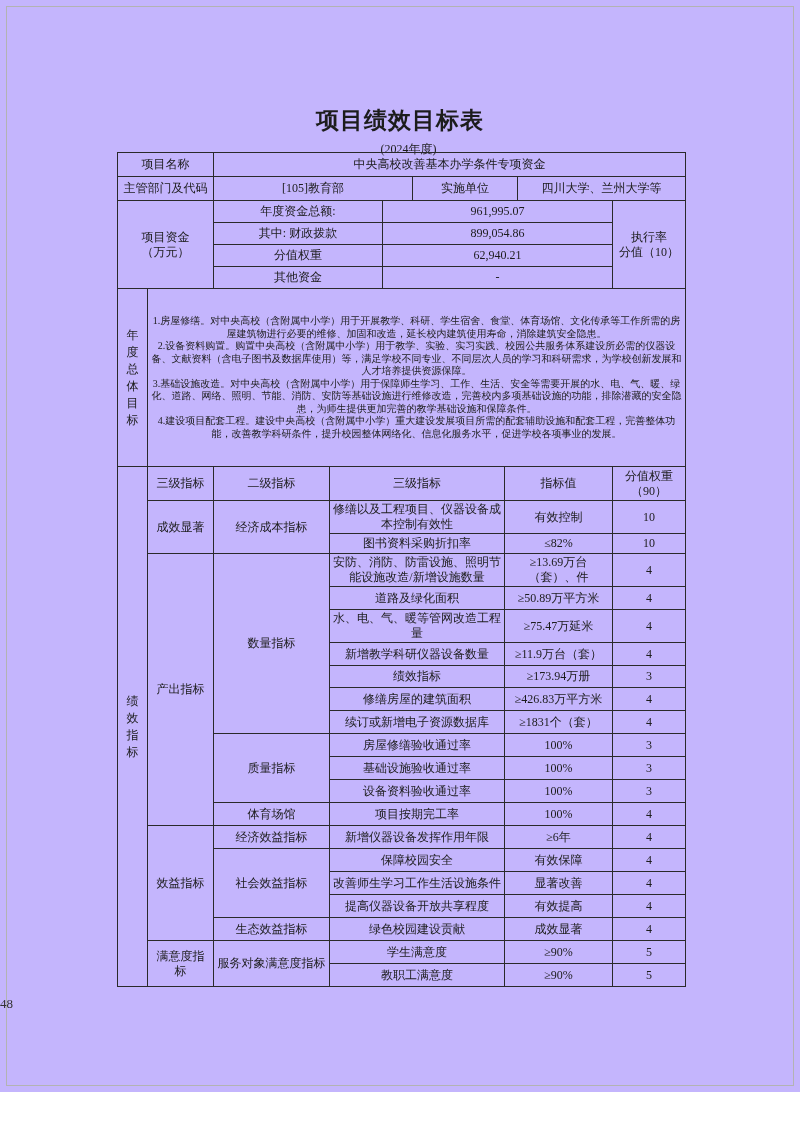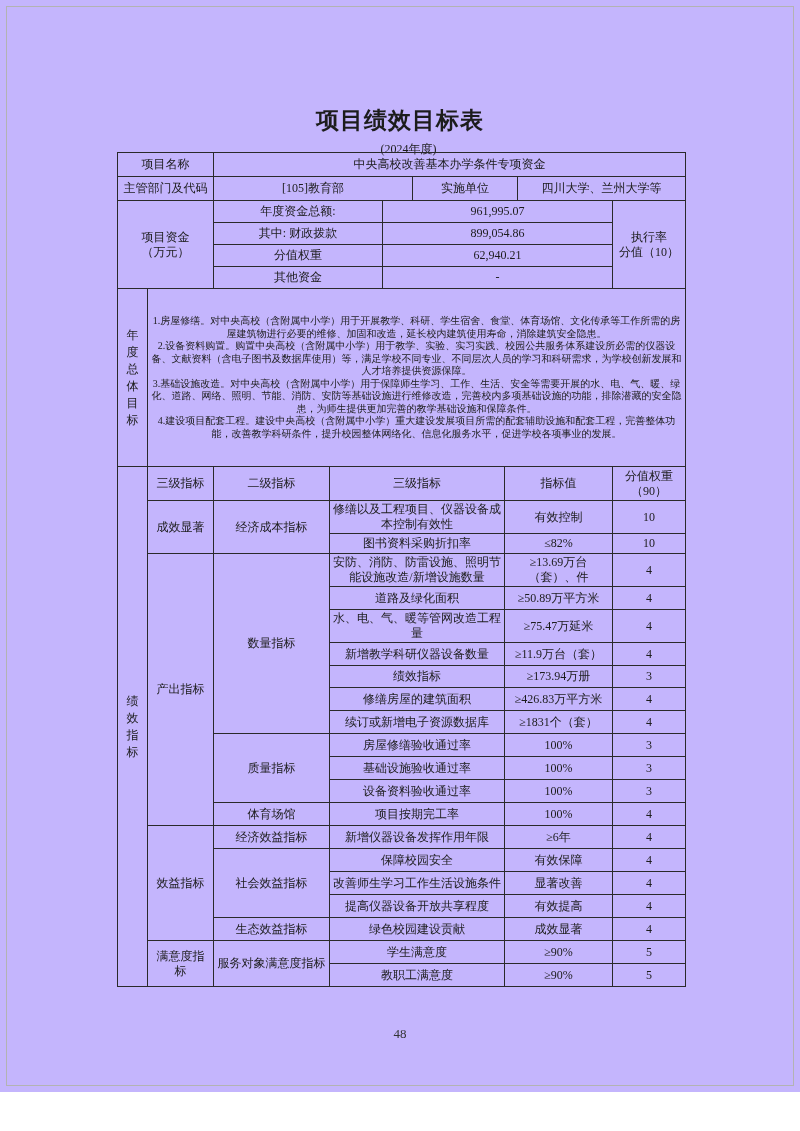--- a/index.html
+++ b/index.html
@@ -47,22 +47,22 @@
     width: 14px; margin: 0 auto;
     word-break: break-all; line-height: 17px;
   }
   td.goal {
     text-align: justify; vertical-align: middle;
     white-space: pre-wrap;
     font-size: 10px; line-height: 15.4px;
     padding: 4px 5px;
   }
   .page-number {
-    position: absolute; top: 1026px; left: 0; width: 100%;
-    text-align: center; font-size: 13px; color: #333;
+    position: absolute; top: 996px; left: 0; width: 100%;
+    font-size: 13px; color: #333;
   }
 </style>
 </head>
 <body>
 
 <div class="page">
   <div class="page-border"></div>
 
   <div class="title">项目绩效目标表</div>
   <div class="subtitle">(2024年度)</div>

